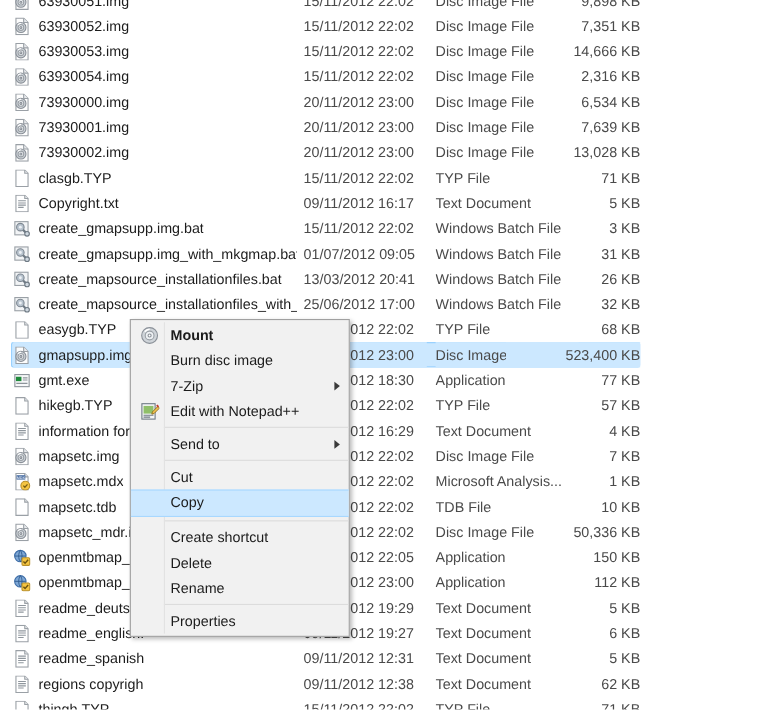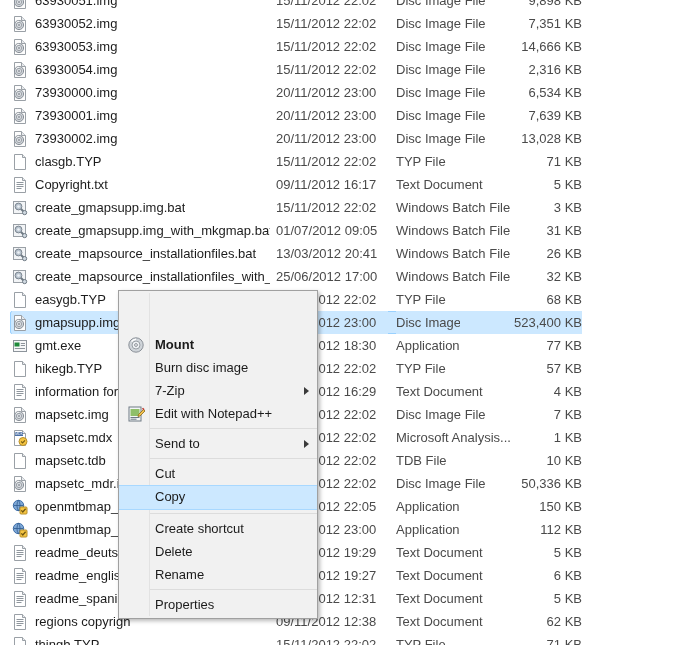--- a/index.html
+++ b/index.html
@@ -38,21 +38,21 @@
     position:absolute;left:118px;top:290px;width:200px;
     background:#f1f1f1;border:1px solid #a0a0a0;
     box-shadow:2px 2px 4px rgba(0,0,0,0.28);
     padding:2px 0;box-sizing:border-box;
   }
   .mi{
     position:relative;height:23px;line-height:23px;
     padding-left:36px;padding-right:18px;font-size:13px;color:#1b1b1b;
     white-space:nowrap;
   }
-  .mi.bold{font-weight:bold;margin-top:40px;}
+  .mi.bold{font-weight:bold;}
   .mi.selected{
     background:#cce8ff;border-top:1px solid #a8d8ff;border-bottom:1px solid #a8d8ff;
     height:23px;line-height:21px;
   }
   .mi .mi-icon{position:absolute;left:8px;top:3px;width:18px;height:18px;}
   .mi .arrow{
     position:absolute;right:8px;top:50%;margin-top:-4px;
     width:0;height:0;border-left:5px solid #3a3a3a;
     border-top:4px solid transparent;border-bottom:4px solid transparent;
   }

